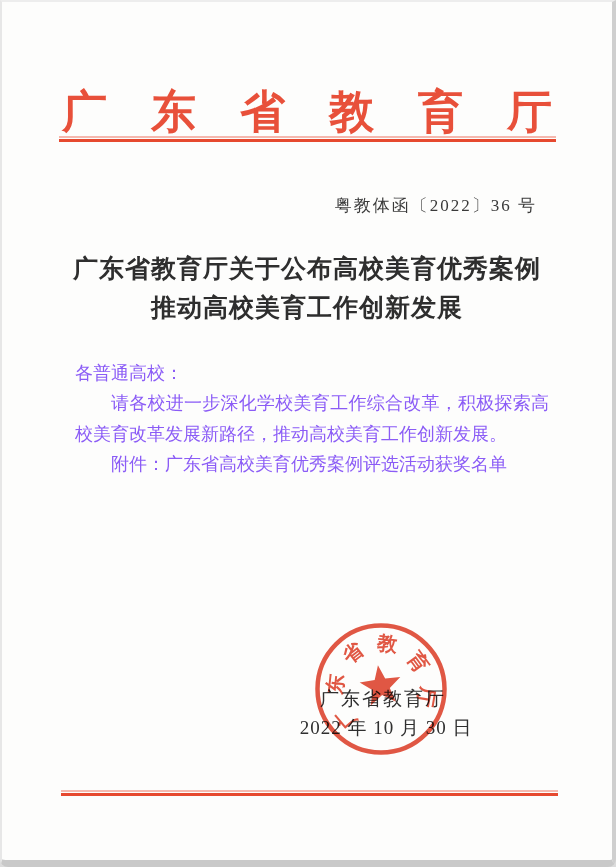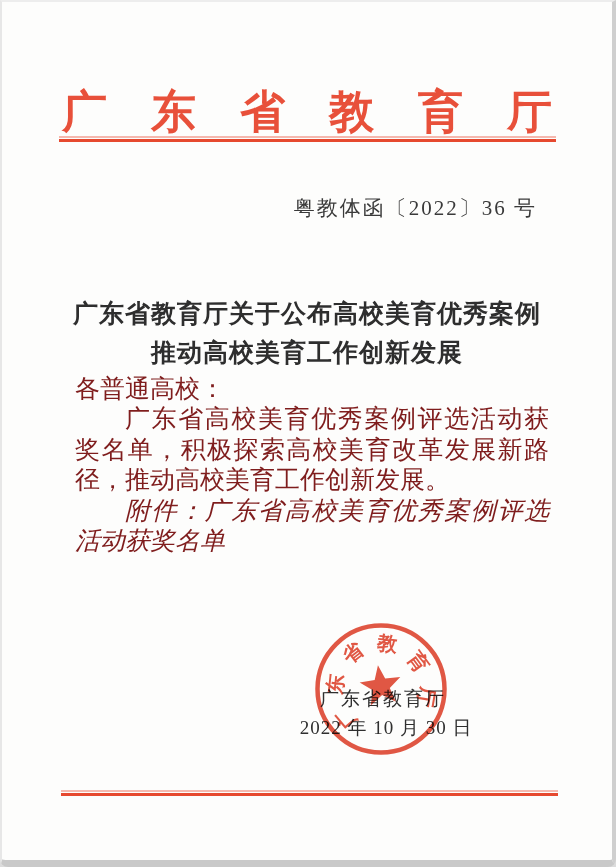--- a/index.html
+++ b/index.html
@@ -29,38 +29,37 @@
   }
   .red-rule{
     position:absolute;height:6px;box-sizing:border-box;
     border-top:2px solid rgba(232,80,58,.40);
     border-bottom:3px solid var(--rule-red);
   }
   .rule-top{top:134px;left:57px;width:497px;}
   .rule-bottom{top:788px;left:59px;width:497px;}
   .doc-number{
     position:absolute;top:192px;right:75px;
-    font-size:21px;color:#3a3a3a;letter-spacing:2px;
+    font-size:17px;color:#3a3a3a;letter-spacing:2px;
     white-space:nowrap;
   }
   .title{
     position:absolute;top:247px;left:0;right:0;
     text-align:center;
     font-size:25px;font-weight:bold;color:#2e2e2e;
-    line-height:39px;letter-spacing:1px;margin-top:45px;
+    line-height:39px;letter-spacing:1px;
   }
   .body-block{
     position:absolute;top:356px;left:73px;width:474px;
-    font-size:25px;color:#7f1d1d;line-height:30.4px;
+    font-size:18px;color:#8b5cf6;line-height:30.4px;
     text-align:justify;
-    margin-top:16px;
   }
   .body-block p{margin:0;}
   .indent{text-indent:2em;}
-  .attachment{margin-top:30px;font-style:italic;}
+  .attachment{margin-top:30px;}
   .signer{
     position:absolute;top:684px;left:306px;width:150px;
     text-align:center;font-size:19px;color:#2f2f2f;letter-spacing:2px;
     white-space:nowrap;
   }
   .date{
     position:absolute;top:713px;left:296px;width:176px;
     text-align:center;font-size:19px;color:#2f2f2f;letter-spacing:1px;
     white-space:nowrap;
   }
@@ -85,21 +84,21 @@
 
   <div class="doc-number">粤教体函〔2022〕36 号</div>
 
   <div class="title">
     <div>广东省教育厅关于公布高校美育优秀案例</div>
     <div>推动高校美育工作创新发展</div>
   </div>
 
   <div class="body-block">
     <p>各普通高校：</p>
-    <p class="indent">广东省高校美育优秀案例评选活动获奖名单，积极探索高校美育改革发展新路径，推动高校美育工作创新发展。</p>
+    <p class="indent">请各校进一步深化学校美育工作综合改革，积极探索高校美育改革发展新路径，推动高校美育工作创新发展。</p>
     <p class="indent attachment">附件：广东省高校美育优秀案例评选活动获奖名单</p>
   </div>
 
   <div class="signer">广东省教育厅</div>
 
   <div class="date">2022 年 10 月 30 日</div>
 
   <svg class="seal" viewBox="0 0 170 170">
     <circle id="seal-ring" cx="85" cy="85" r="63.5" fill="none" stroke-width="4.5" stroke="#e04a35"></circle>
     <g id="seal-arc-text">

